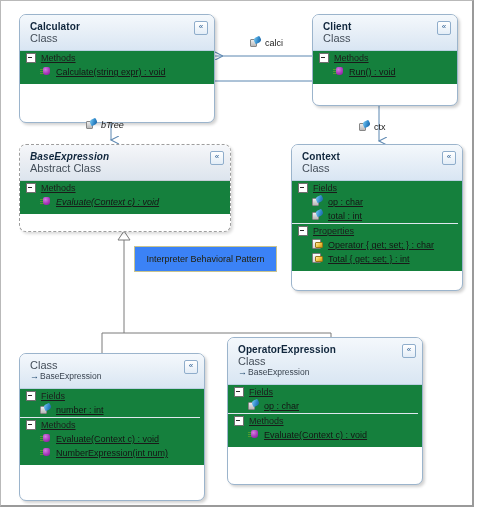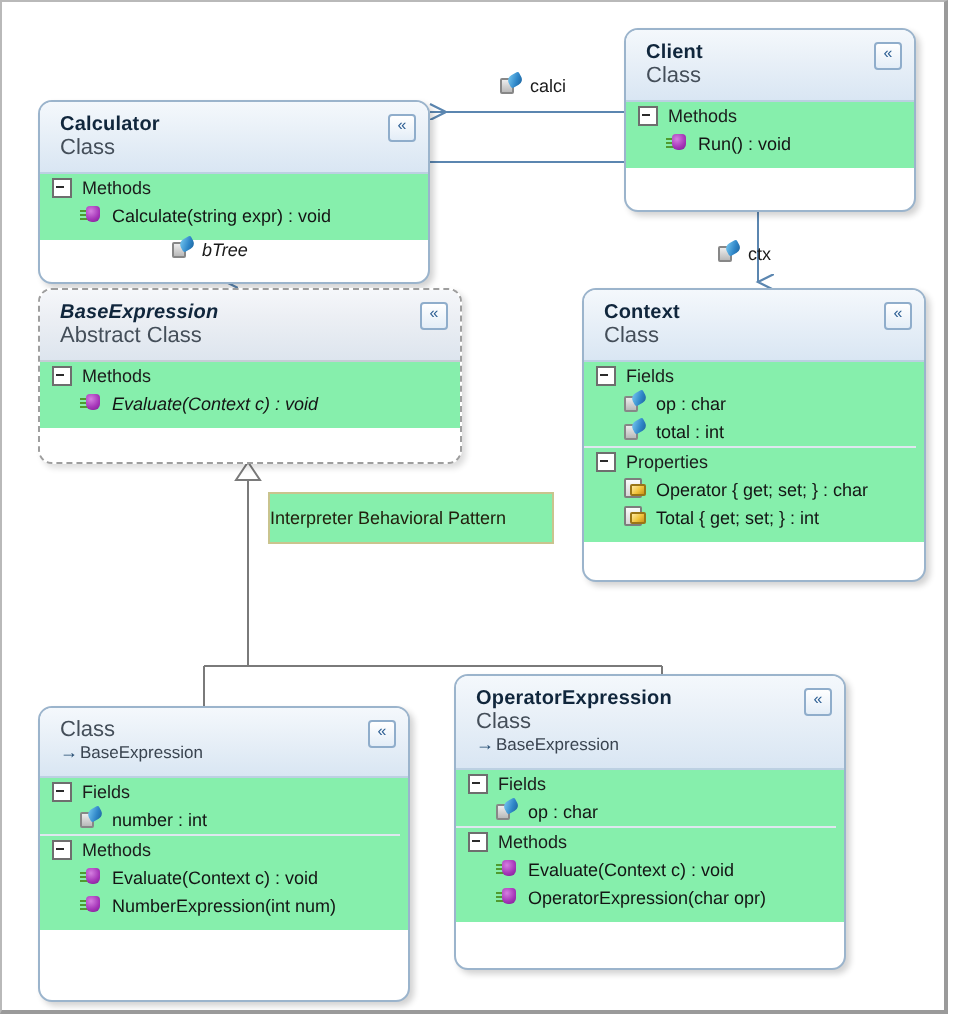--- a/index.html
+++ b/index.html
@@ -59,21 +59,21 @@
   .cls-base .arrow{color:#20486e;font-size:9px;margin-right:1px;}
 
   .collapse-btn{
     position:absolute;right:6px;top:6px;
     width:12px;height:12px;
     border:1px solid #8fadcb;border-radius:2px;
     background:linear-gradient(to bottom,#ffffff,#e3edf7);
     color:#2f6094;font-size:8px;line-height:10px;text-align:center;
   }
 
-  .uml-body{background:#86efac;padding:0 4px 5px 0;}
+  .uml-body{background:#15803d;padding:0 4px 5px 0;text-decoration:underline;}
   .sect{
     display:flex;align-items:center;
     padding:2px 0 2px 6px;
     border-top:1px solid #dfe7ef;
     font-size:9px;color:#1c1c1c;
   }
   .sect:first-child{border-top:none;}
   .sect .exp{
     width:8px;height:8px;margin-right:5px;
     border:1px solid #6e6e6e;background:#ffffff;
@@ -126,24 +126,24 @@
   
   .role{
     position:absolute;display:flex;align-items:center;
     font-size:9px;color:#1a1a1a;white-space:nowrap;padding-left:28px;
   }
   .role .mi{margin-right:4px;}
 
   
   .note{
     position:absolute;
-    background:#86efac;
+    background:#3b82f6;
     border:1px solid #c9c48e;
     font-size:9px;color:#23210e;
-    display:flex;align-items:center;
+    display:flex;align-items:center;justify-content:center;
     box-sizing:border-box;
   }
 </style>
 </head>
 <body>
 
 <div id="canvas">
 
   <svg id="wires" viewBox="0 0 479 512" width="479" height="512">
     <defs>
@@ -177,21 +177,21 @@
 
     <g>
       <path d="M123,238 L123,332" fill="none" stroke="#7a7a7a" stroke-width="1"></path>
       <path d="M101,332 L330,332" fill="none" stroke="#7a7a7a" stroke-width="1"></path>
       <path d="M101,332 L101,352" fill="none" stroke="#7a7a7a" stroke-width="1"></path>
       <path d="M330,332 L330,352" fill="none" stroke="#7a7a7a" stroke-width="1"></path>
       <path d="M123,230 L117,239 L129,239 Z" fill="#ffffff" stroke="#7a7a7a" stroke-width="1"></path>
     </g>
   </svg>
 
-  <div class="uml" style="left:18px;top:13px;width:196px;height:92px;margin-top:36px;">
+  <div class="uml" style="left:18px;top:13px;width:196px;height:109px;">
     <div class="uml-head">
       <div class="cls-name">Calculator</div>
       <div class="cls-kind">Class</div>
       <div class="collapse-btn">«</div>
     </div>
     <div class="uml-body">
       <div class="sect">
         <span class="exp"></span>
         <span>Methods</span>
       </div>
@@ -318,24 +318,20 @@
         <span class="mi field"></span>
         <span>op : char</span>
       </div>
       <div class="sect">
         <span class="exp"></span>
         <span>Methods</span>
       </div>
       <div class="member">
         <span class="mi method"></span>
         <span>Evaluate(Context c) : void</span>
-      </div>
-      <div class="member">
-        <span class="mi method"></span>
-        <span>OperatorExpression(char opr)</span>
       </div>
     </div>
   </div>
 
   <div class="role" style="left:221px;top:36px;">
     <span class="mi field"></span>
     <span>calci</span>
   </div>
 
   <div class="role" style="left:57px;top:118px;font-style:italic;">

